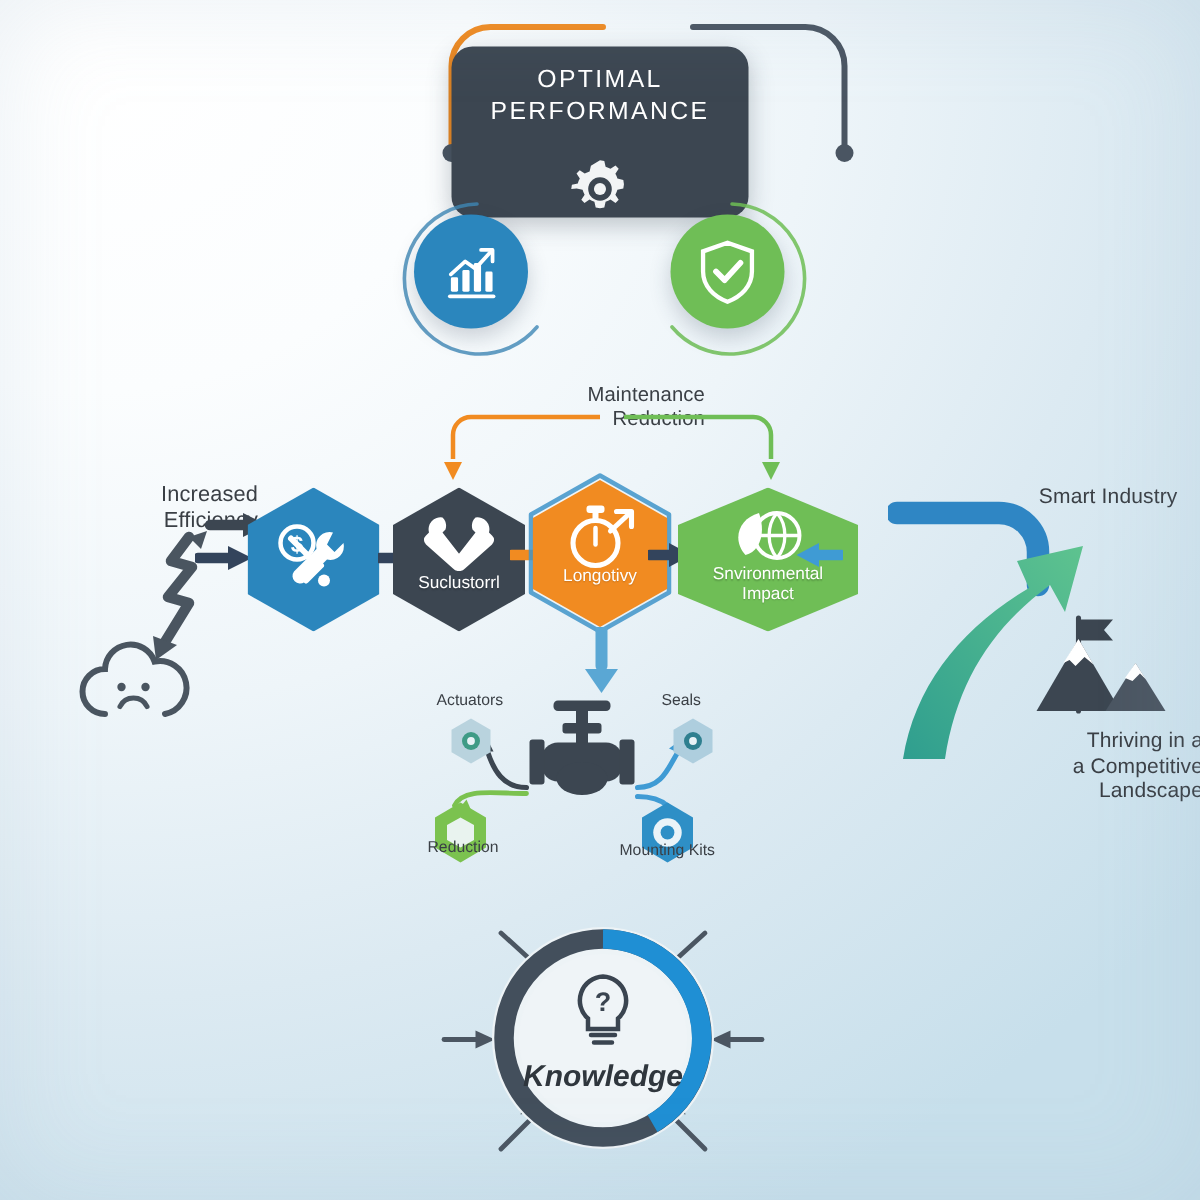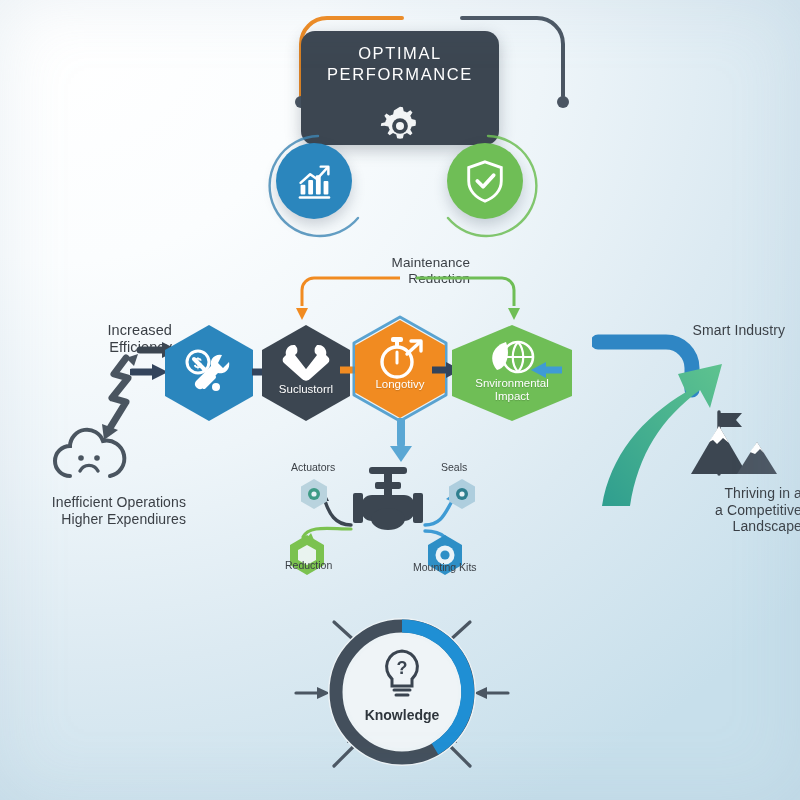--- a/index.html
+++ b/index.html
@@ -64,21 +64,21 @@
   #lblThriving{left:672px;top:485px;width:130px;font-size:14px;}
 
   
   #valveArea{left:273px;top:455px;width:230px;height:135px;}
   .vlbl{position:absolute;color:#3a3f45;font-size:10.5px;white-space:nowrap;}
 
   
   #knowWrap{left:322px;top:612px;width:160px;height:160px;}
   #knowLabel{
     position:absolute;left:0;right:0;top:95px;text-align:center;
-    color:#2f363d;font-size:14px;font-weight:600;
+    color:#2f363d;font-size:20px;font-weight:600;font-style:italic;
   }
   .vignette{
     position:absolute;inset:0;pointer-events:none;
     box-shadow:inset 0 0 70px rgba(150,180,200,.18);
   }
 </style>
 </head>
 <body>
 
 <div id="stage">
@@ -154,22 +154,20 @@
     <path d="M86 14 l-16 -8 v16 z" fill="#3c4651"></path>
   </svg>
 
   <svg class="abs" style="left:52px;top:424px;width:76px;height:62px;" viewBox="0 0 76 62">
     <path d="M18 52 a15 15 0 0 1 0-30 a17 17 0 0 1 33-5 a14 14 0 0 1 7 35" fill="none" stroke="#4a5560" stroke-width="4" stroke-linecap="round"></path>
     <circle cx="29" cy="34" r="2.8" fill="#4a5560"></circle>
     <circle cx="45" cy="34" r="2.8" fill="#4a5560"></circle>
     <path d="M28 47 a10 10 0 0 1 18 0" fill="none" stroke="#4a5560" stroke-width="3.4" stroke-linecap="round"></path>
   </svg>
 
-  <div class="lbl" id="lblInefficient">Inefficient Operations
-Higher Expendiures</div>
 
   <svg class="abs" style="left:130px;top:358px;width:40px;height:28px;" viewBox="0 0 40 28">
     <path d="M2 14 H24" stroke="#33445c" stroke-width="7" stroke-linecap="round"></path>
     <path d="M38 14 l-16 -8 v16 z" fill="#33445c"></path>
   </svg>
 
   <div class="hexwrap" style="left:165px;top:325px;">
     <div class="hex" style="background:#2b86bd;"></div>
     <div class="hexIcon" style="top:22px;">
       <svg width="54" height="52" viewBox="0 0 54 52">

